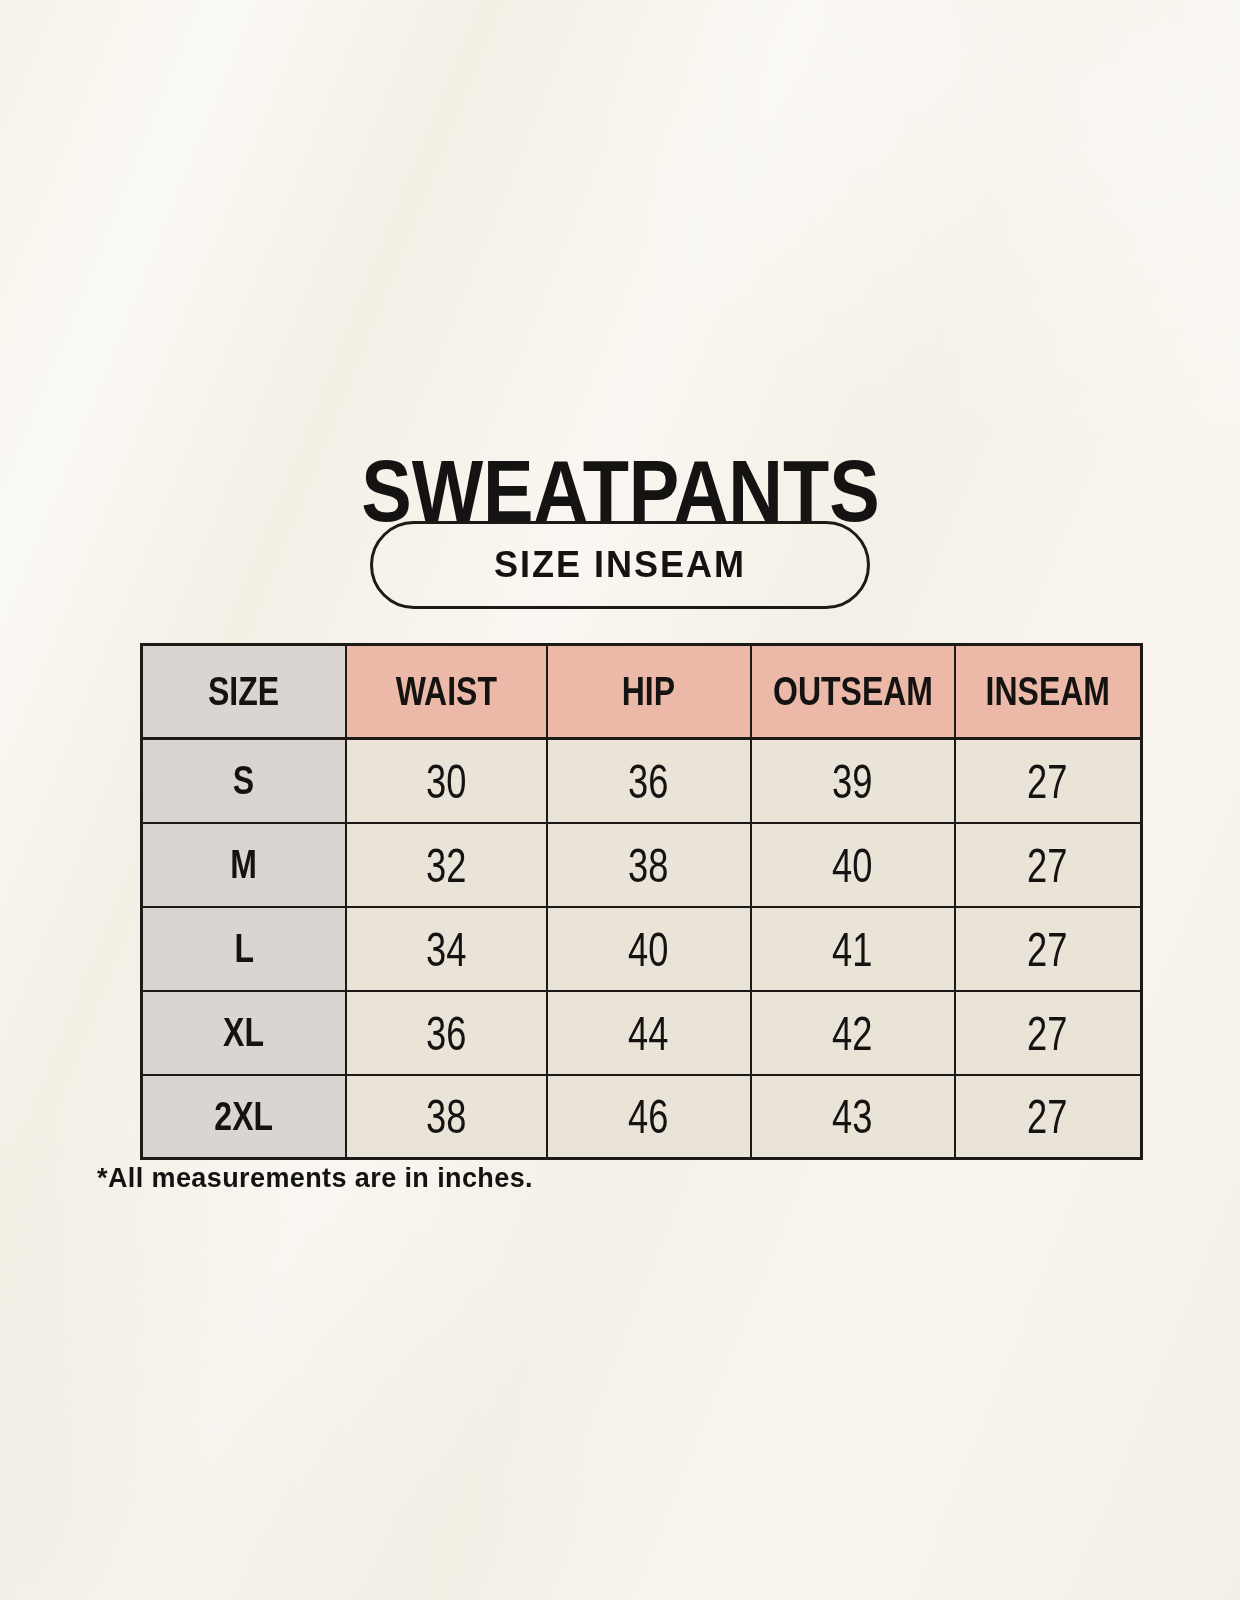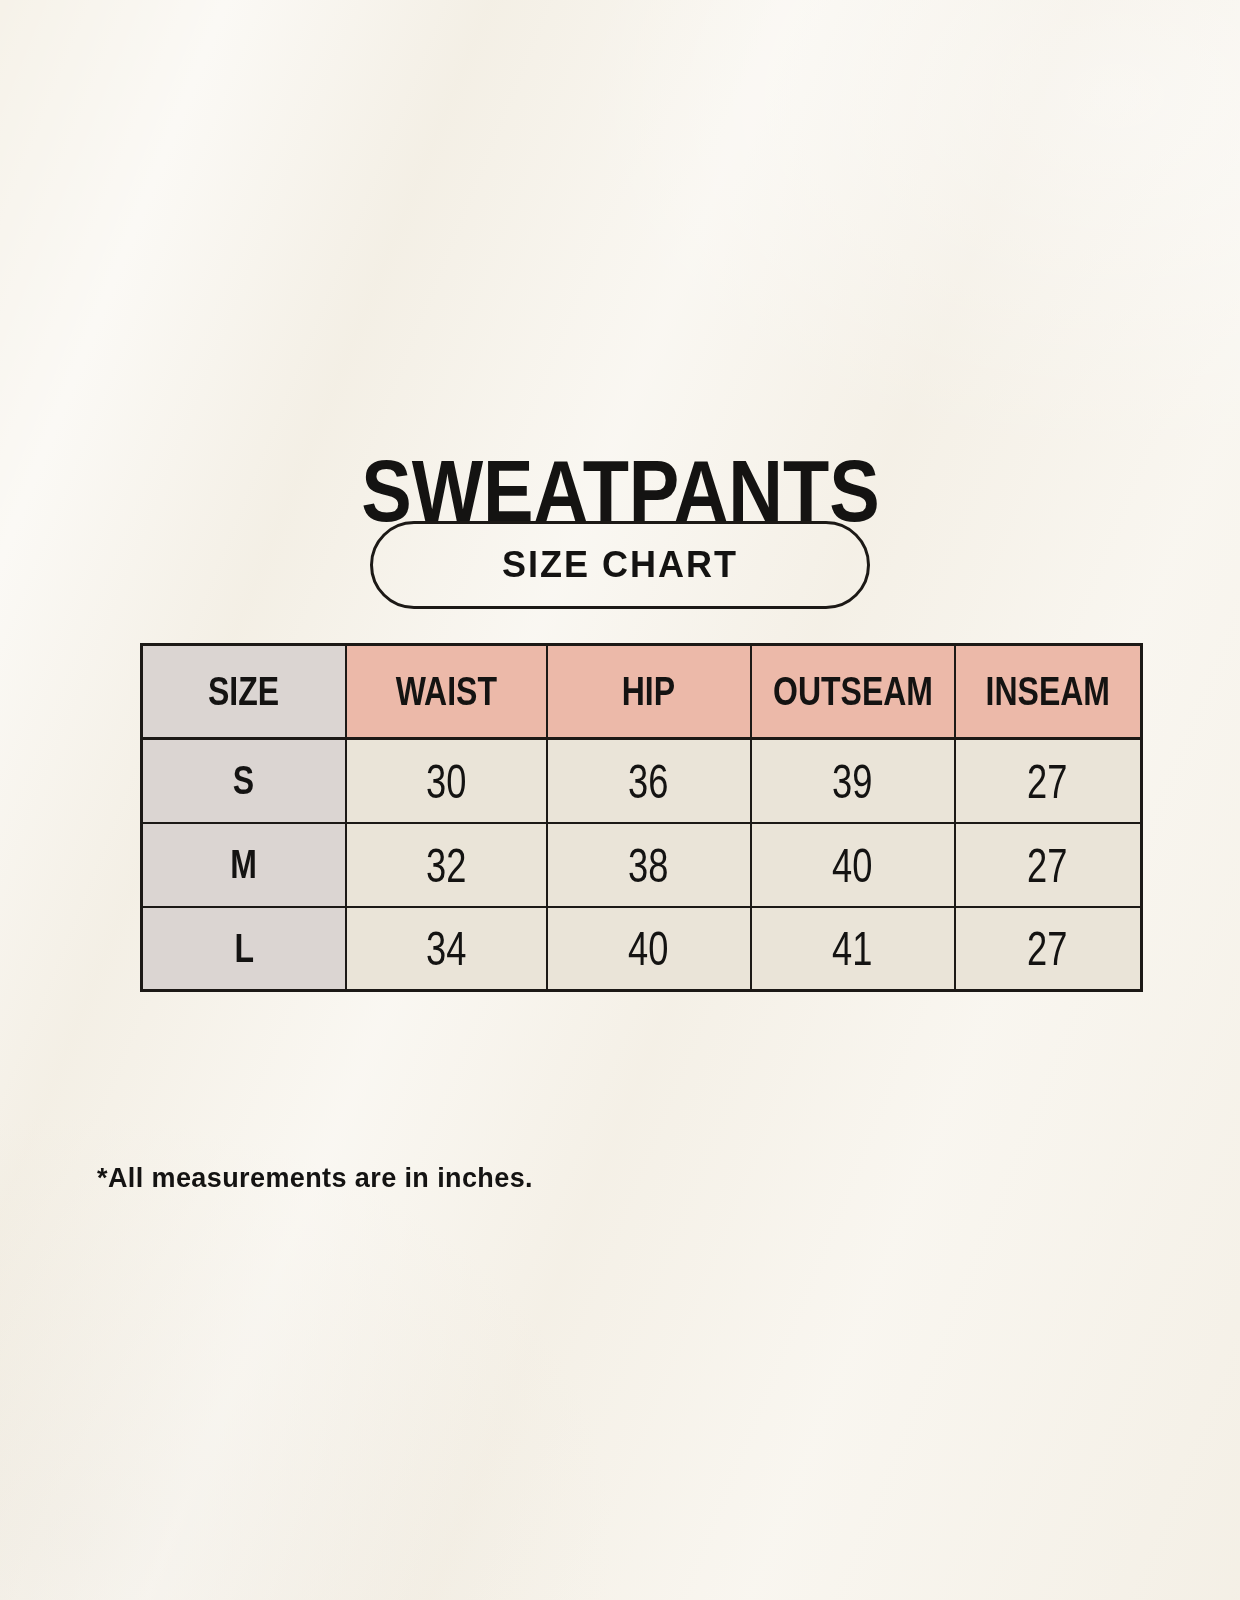--- a/index.html
+++ b/index.html
@@ -81,21 +81,21 @@
   }
 </style>
 </head>
 <body>
 
 <div class="page">
 
   <h1 class="title"><span class="squeeze">SWEATPANTS</span></h1>
 
   <div class="badge">
-    <span>SIZE CHART</span>
+    <span>SIZE INSEAM</span>
   </div>
 
   <div class="table-wrap">
     <table class="size-chart">
       <colgroup>
         <col class="c0">
           <col class="c1">
           <col class="c2">
           <col class="c3">
           <col class="c4">
@@ -124,19 +124,33 @@
             <td><span class="num">40</span></td>
             <td><span class="num">27</span></td>
           </tr>
           <tr>
             <td class="size-cell"><span class="cond">L</span></td>
             <td><span class="num">34</span></td>
             <td><span class="num">40</span></td>
             <td><span class="num">41</span></td>
             <td><span class="num">27</span></td>
           </tr>
+          <tr>
+            <td class="size-cell"><span class="cond">XL</span></td>
+            <td><span class="num">36</span></td>
+            <td><span class="num">44</span></td>
+            <td><span class="num">42</span></td>
+            <td><span class="num">27</span></td>
+          </tr>
+          <tr>
+            <td class="size-cell"><span class="cond">2XL</span></td>
+            <td><span class="num">38</span></td>
+            <td><span class="num">46</span></td>
+            <td><span class="num">43</span></td>
+            <td><span class="num">27</span></td>
+          </tr>
         </tbody>
     </table>
   </div>
 
   <div class="footnote">*All measurements are in inches.</div>
 
 </div>
 
 </body></html>

